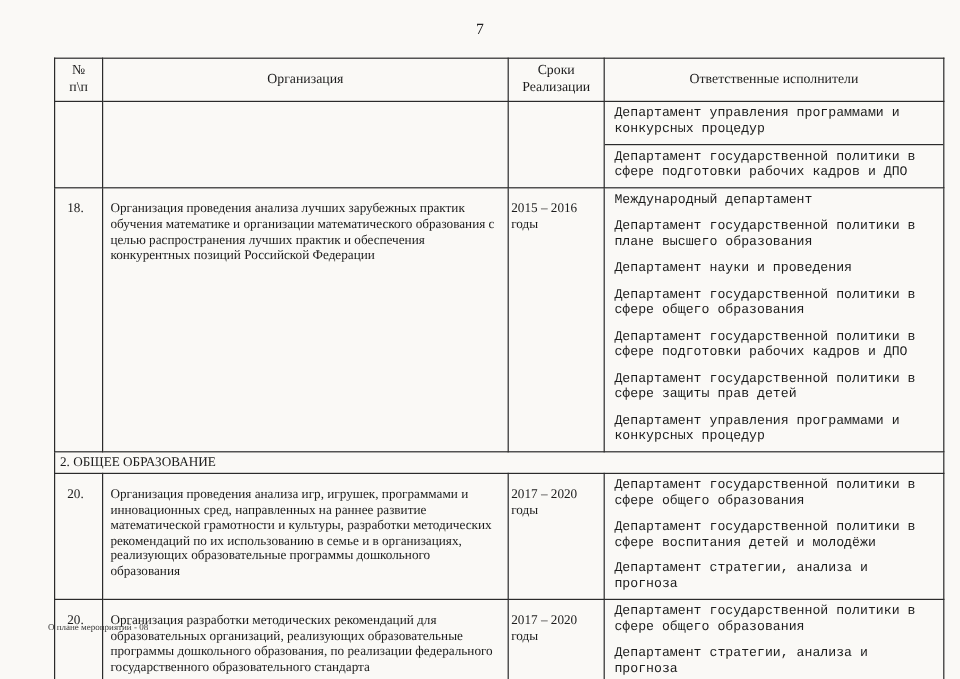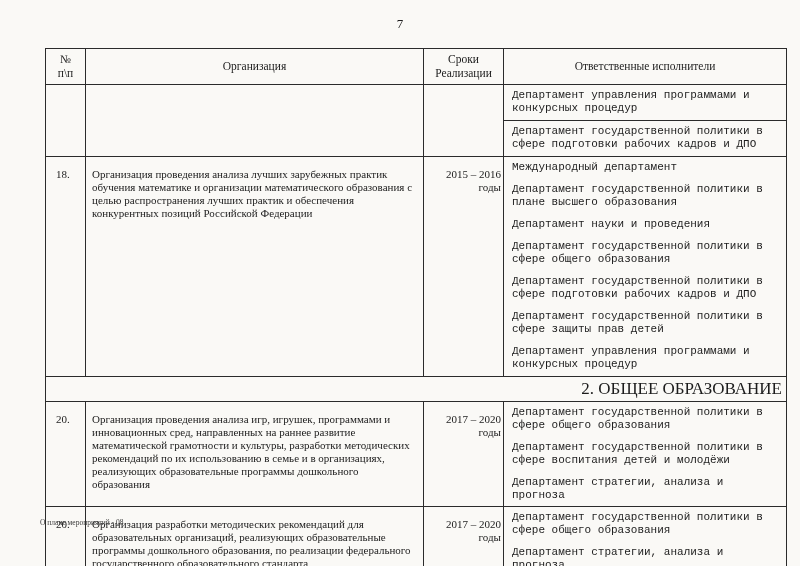--- a/index.html
+++ b/index.html
@@ -40,28 +40,28 @@
     text-align: center;
     vertical-align: middle;
     padding: 4px 2px;
     font-size: 11.5px;
   }
   .col-num   { width: 40px; }
   .col-act   { width: 338px; }
   .col-date  { width: 80px; }
   .col-resp  { width: 283px; }
   td.num-cell { text-align: left; padding-left: 10px; }
-  td.date-cell { text-align: right; padding-left: 2px; padding-right: 2px; margin-top: 11px; }
+  td.date-cell { text-align: left; padding-left: 2px; padding-right: 2px; margin-top: 11px; }
   td.executors-cell { padding: 0; }
   .executor { padding: 4px 8px 5px 8px; font-family: Liberation Mono, monospace; }
   td.divided .executor + .executor { border-top: 1px solid #2b2b2b; }
   td.section-cell {
-    text-align: right;
+    text-align: left;
     padding: 2px 4px;
-    font-size: 17px;
+    font-size: 11px;
   }
   .hdr-line { display: block; }
   .footer-note {
     position: absolute;
     left: 40px;
     bottom: 39px;
     font-size: 7.5px;
     color: #3a3a3a;
   }
 </style>

